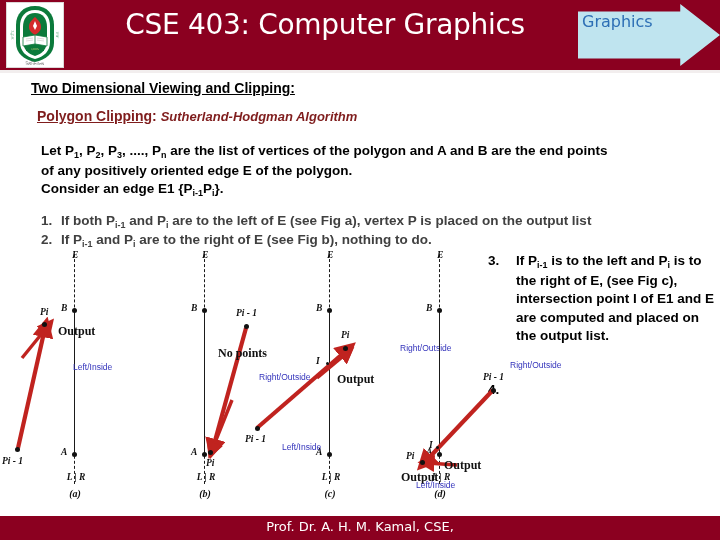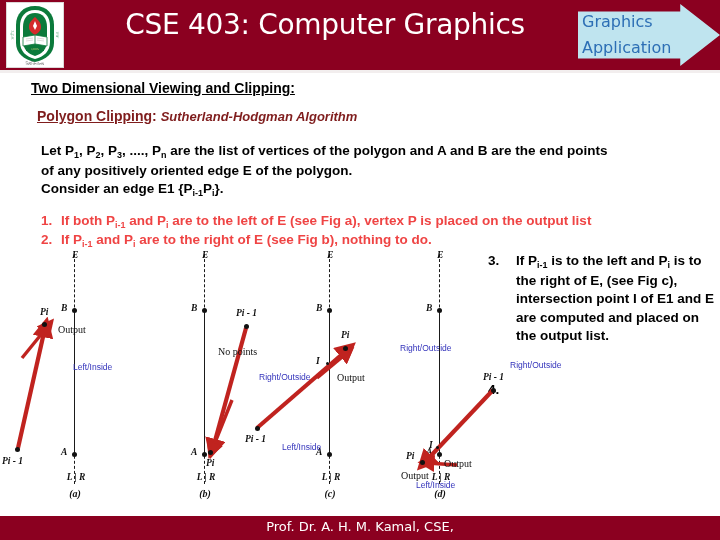--- a/index.html
+++ b/index.html
@@ -108,21 +108,21 @@
     color: #000;
   }
   #para-block .ln { display: block; white-space: nowrap; }
   sub { font-size: 9px; vertical-align: baseline; position: relative; top: 3px; }
 
   .numlist-left {
     position: absolute;
     left: 41px;
     font-size: 13.5px;
     font-weight: bold;
-    color: #ef4444;
+    color: #404040;
     white-space: nowrap;
   }
   .numlist-left .num {
     display: inline-block;
     width: 20px;
   }
 
   
   .right-item {
     position: absolute;
@@ -183,22 +183,22 @@
     font-style: normal;
     font-weight: normal;
     font-size: 8.5px;
     color: #3333bb;
     white-space: nowrap;
     margin-left: 41px;
   }
   .lbl-black {
     position: absolute;
     font-family: "Liberation Serif", serif;
-    font-weight: normal;
-    font-size: 10px;
+    font-weight: bold;
+    font-size: 12px;
     color: #111;
     white-space: nowrap;
   }
   .fig-caption {
     position: absolute;
     top: 238px;
     width: 150px;
     text-align: center;
     font-family: "Liberation Serif", serif;
     font-style: italic;
@@ -264,21 +264,20 @@
       <text x="49" y="32" font-size="3.4" fill="#0b7a3b" text-anchor="middle" font-family="'DejaVu Sans',sans-serif" transform="rotate(90 49 32)">ঢাকা</text>
     </svg>
   </div>
 
   <div id="header-title">CSE 403: Computer Graphics</div>
 
   <div id="arrow-badge">
     <div id="arrow-shape"></div>
     <div id="arrow-label">
       <span class="ln">Graphics</span>
-      <span class="ln">Application</span>
     </div>
   </div>
 </div>
 <div id="header-underline"></div>
 
 <div class="heading1">Two Dimensional Viewing and Clipping:</div>
 
 <div id="subheading">
   <span class="u">Polygon Clipping</span><span class="colon">:</span>
   <span class="algo">Sutherland-Hodgman Algorithm</span>

